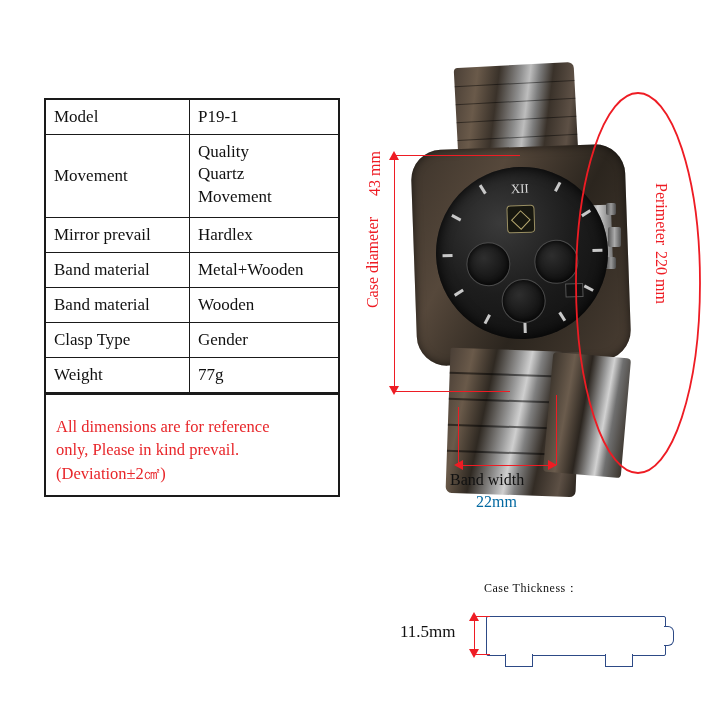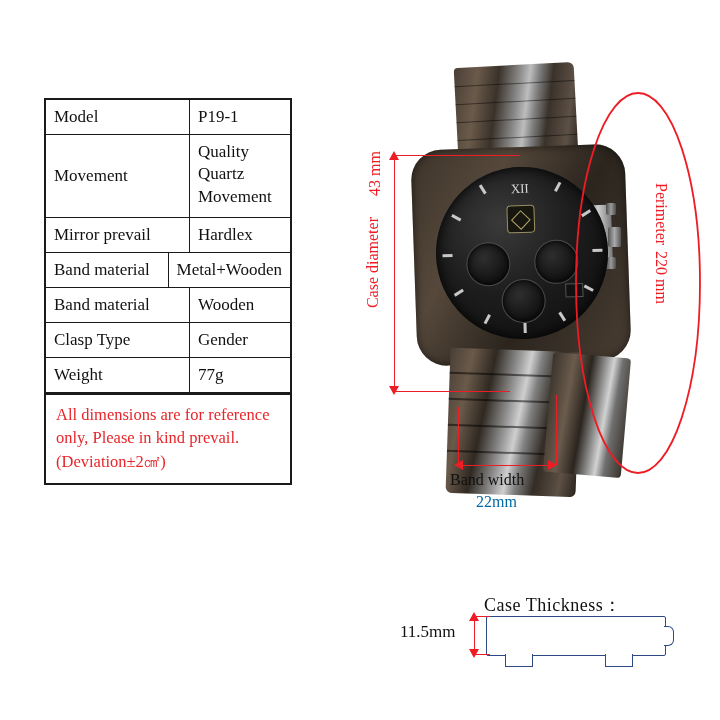--- a/index.html
+++ b/index.html
@@ -13,21 +13,21 @@
     font-family: "Liberation Serif", serif;
     position: relative;
     overflow: hidden;
   }
 
   
   .spec-table {
     position: absolute;
     left: 44px;
     top: 98px;
-    width: 248px;
+    width: 296px;
     border: 2px solid #1a1a1a;
     box-sizing: border-box;
   }
   .spec-row {
     display: flex;
     border-bottom: 1px solid #1a1a1a;
     min-height: 34px;
   }
   .spec-row:last-child {
     border-bottom: none;
@@ -54,21 +54,21 @@
     padding-top: 6px;
     padding-bottom: 6px;
   }
   .spec-val.multi span {
     display: block;
   }
   .spec-row.tall { min-height: 82px; }
 
   .disclaimer {
     border-top: 2px solid #1a1a1a;
-    padding: 8px 10px 10px 10px;
+    padding: 20px 10px 10px 10px;
     color: #e8262a;
     font-size: 16.5px;
     line-height: 1.42;
     font-family: Liberation Serif, serif;
   }
   .disclaimer div { white-space: nowrap; }
 
   
   .watch-area {
     position: absolute;
@@ -292,24 +292,23 @@
     position: absolute;
     left: 400px;
     top: 580px;
     width: 300px;
     height: 110px;
   }
   .thick-title {
     position: absolute;
     left: 84px;
     top: 0px;
-    font-size: 18px;
+    font-size: 12px;
     color: #111;
     letter-spacing: 0.5px;
-    margin-top: 13px;
   }
   .case-profile {
     position: absolute;
     left: 86px;
     top: 36px;
     width: 178px;
     height: 38px;
     border: 1.4px solid #2d4a86;
     border-radius: 2px;
     background: #fff;

